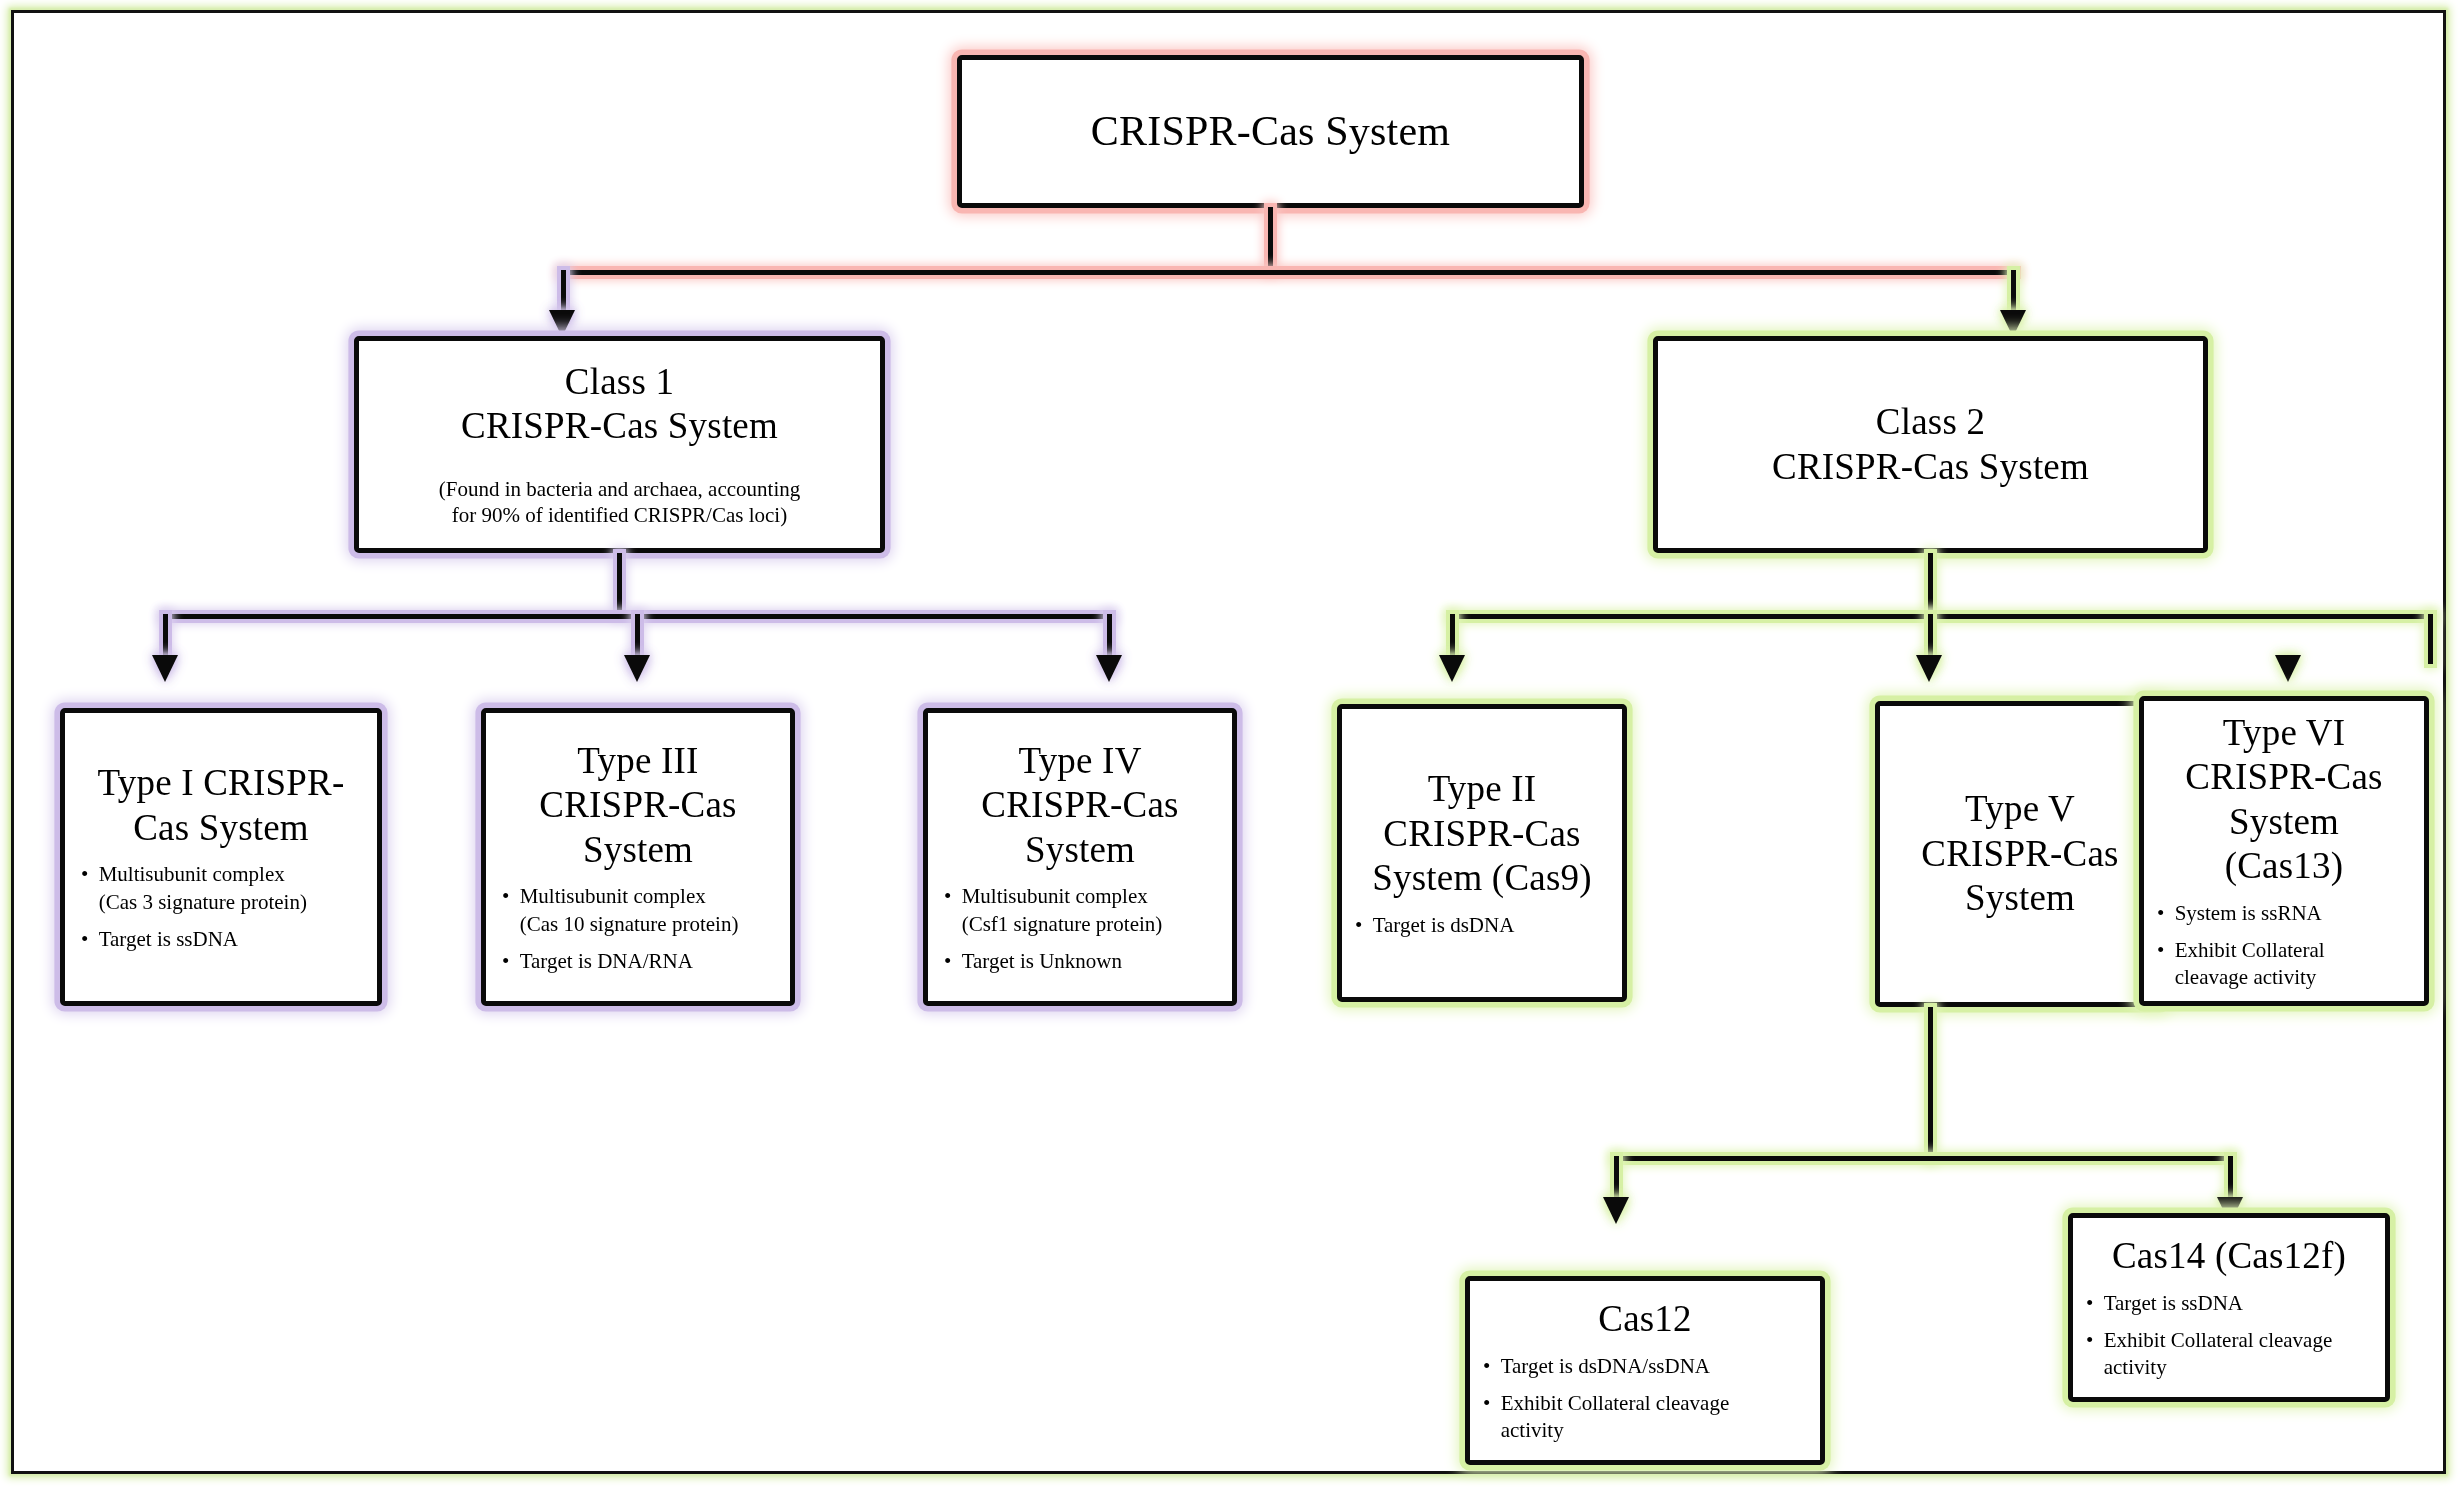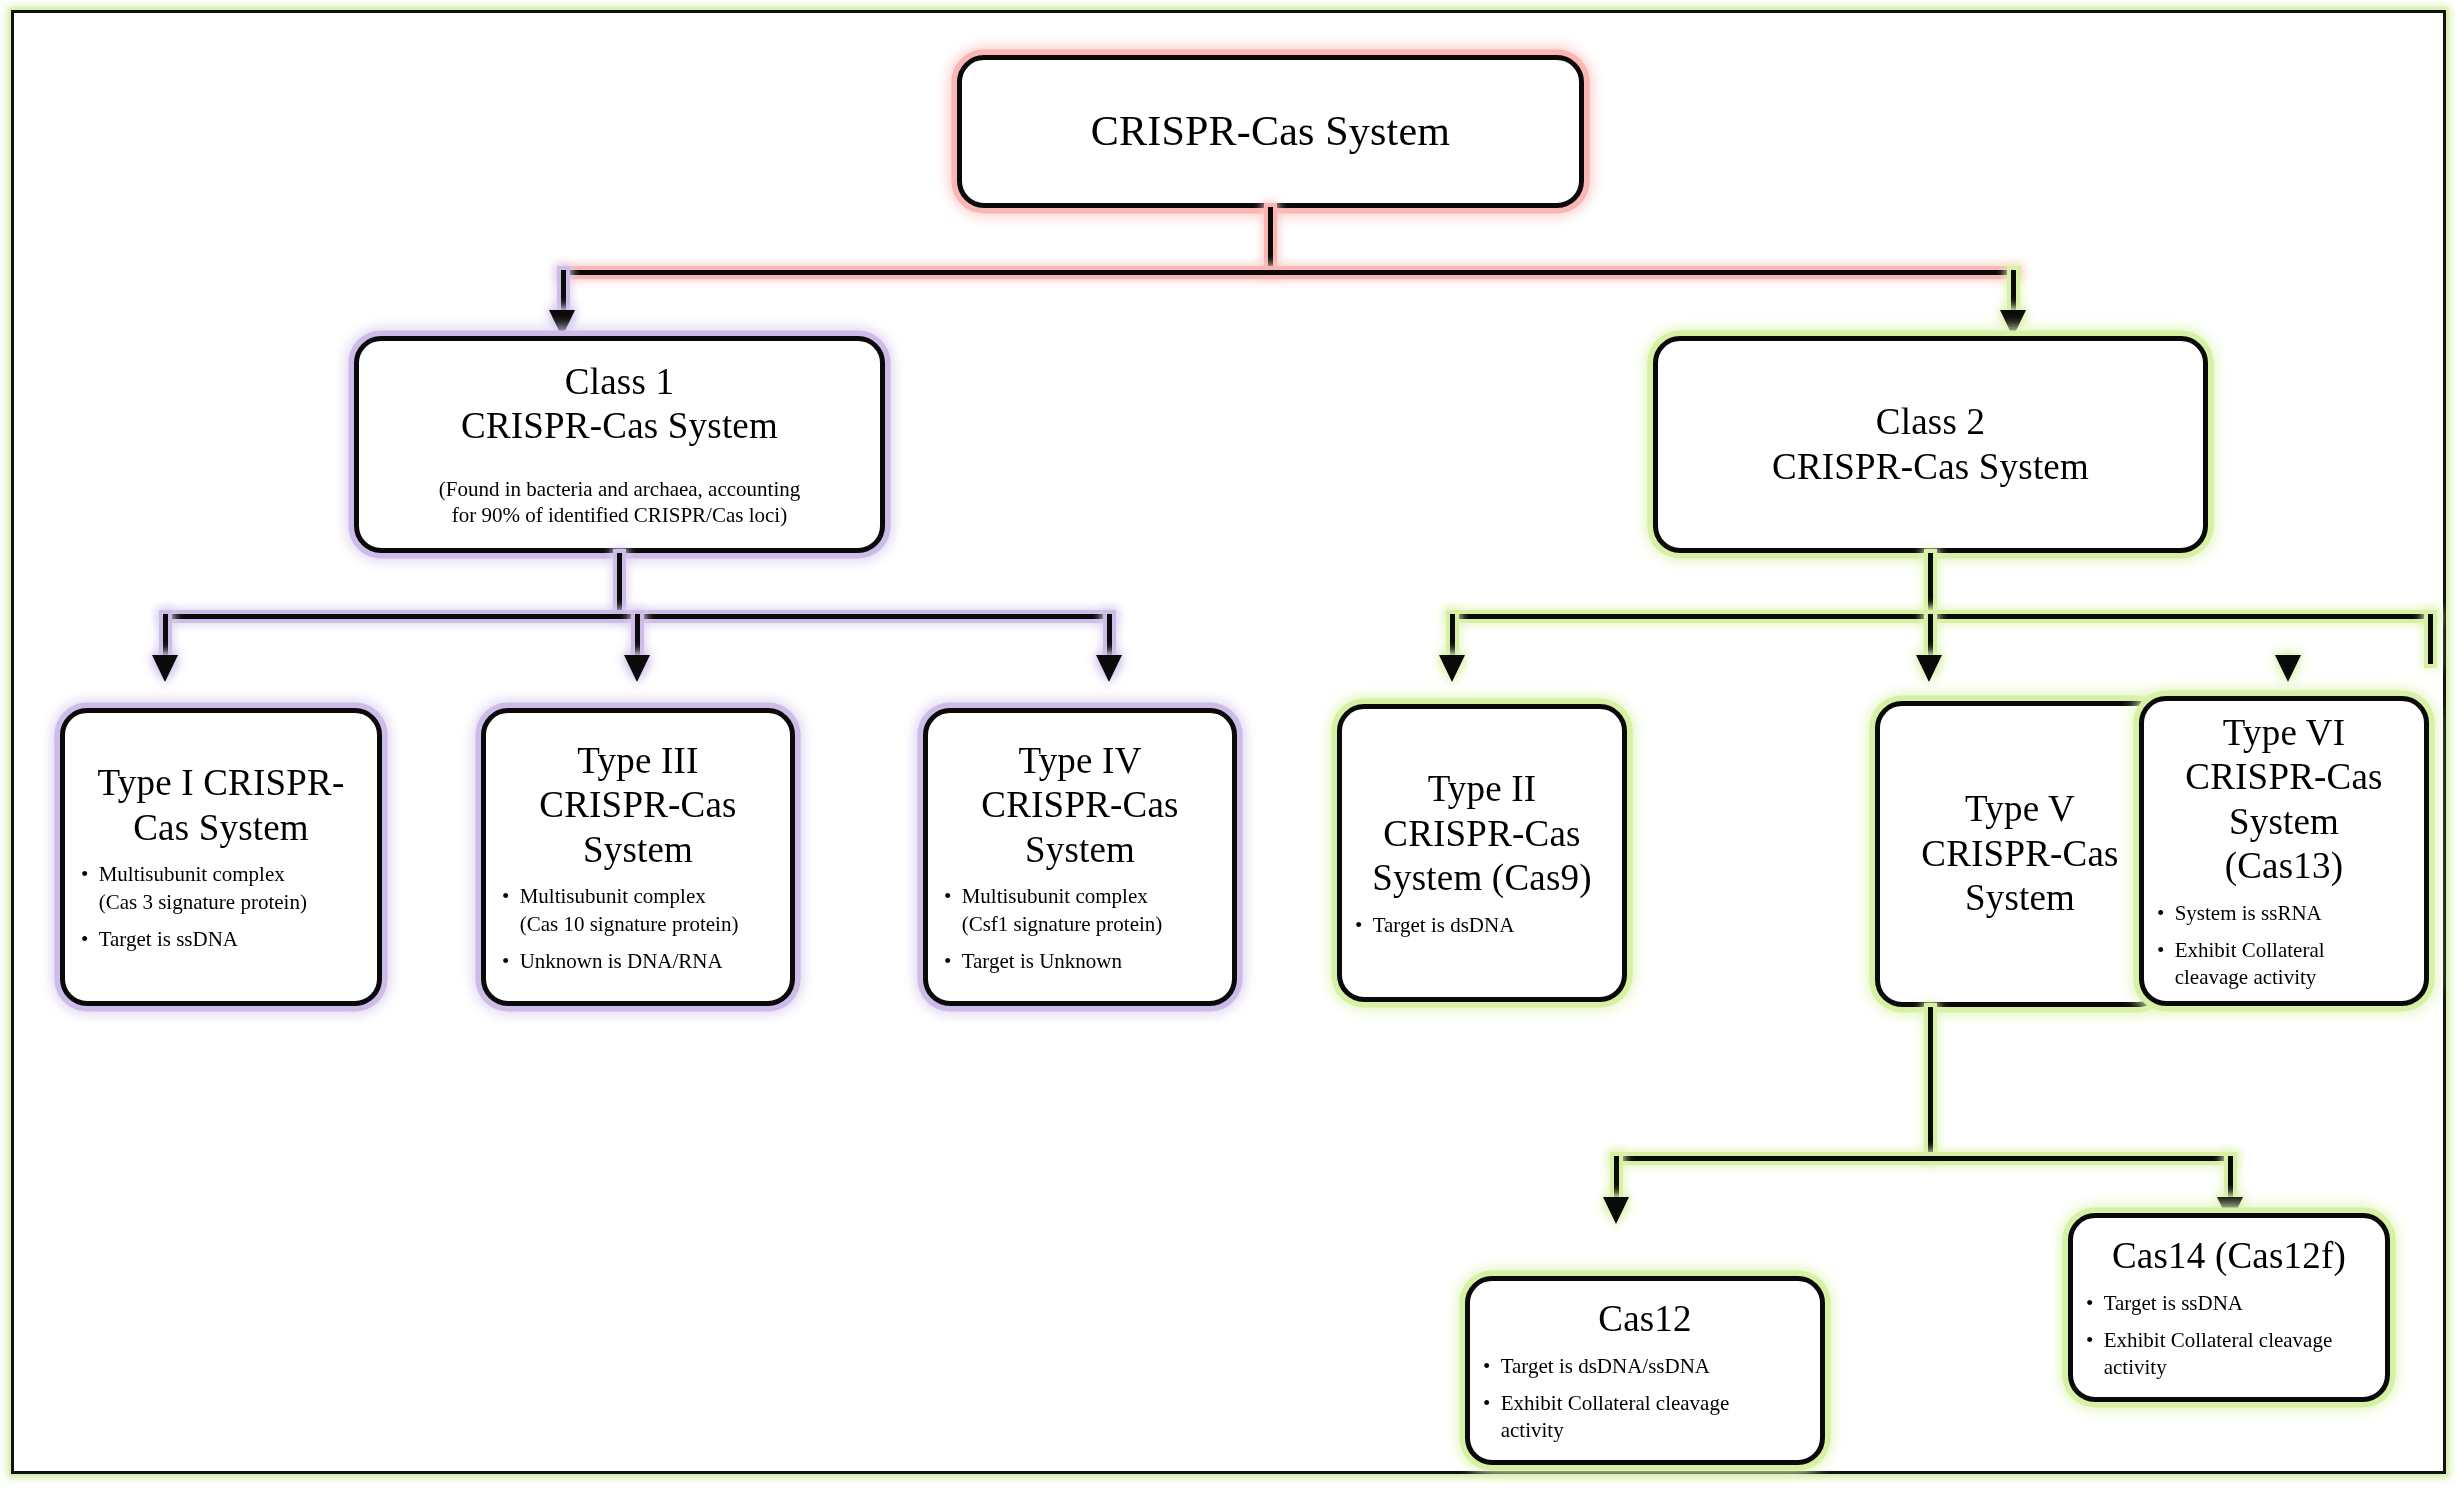--- a/index.html
+++ b/index.html
@@ -24,21 +24,21 @@
     box-sizing:border-box;
     background:transparent;
   }
 
   
   .node{
     position:absolute;
     box-sizing:border-box;
     background:#ffffff;
     border:5.6px solid #0a0a0a;
-    border-radius:27px;
+    border-radius:5px;
     display:flex;
     flex-direction:column;
     justify-content:center;
     align-items:center;
     text-align:center;
     padding:4.8px 9.7px;
   }
   .glow-red   { box-shadow:0 0 0 5.6px #f9b6b2, 0 0 13px 8px #fbc9c6; }
   .glow-purple{ box-shadow:0 0 0 5.6px #cdbce8, 0 0 13px 8px #ddd3f0; }
   .glow-green { box-shadow:0 0 0 5.6px #d6f0a4, 0 0 13px 8px #e3f5bd; }
@@ -148,21 +148,21 @@
     </ul>
   </div>
 
   <div class="node glow-purple" style="left:481px; top:708px; width:314px; height:298px;">
     <div class="title">Type III
 CRISPR-Cas
 System</div>
     <ul class="bullets">
       <li><span class="bullet-dot">•</span><span>Multisubunit complex
 (Cas 10 signature protein)</span></li>
-      <li><span class="bullet-dot">•</span><span>Unknown is DNA/RNA</span></li>
+      <li><span class="bullet-dot">•</span><span>Target is DNA/RNA</span></li>
     </ul>
   </div>
 
   <div class="node glow-purple" style="left:923px; top:708px; width:314px; height:298px;">
     <div class="title">Type IV
 CRISPR-Cas
 System</div>
     <ul class="bullets">
       <li><span class="bullet-dot">•</span><span>Multisubunit complex
 (Csf1 signature protein)</span></li>

